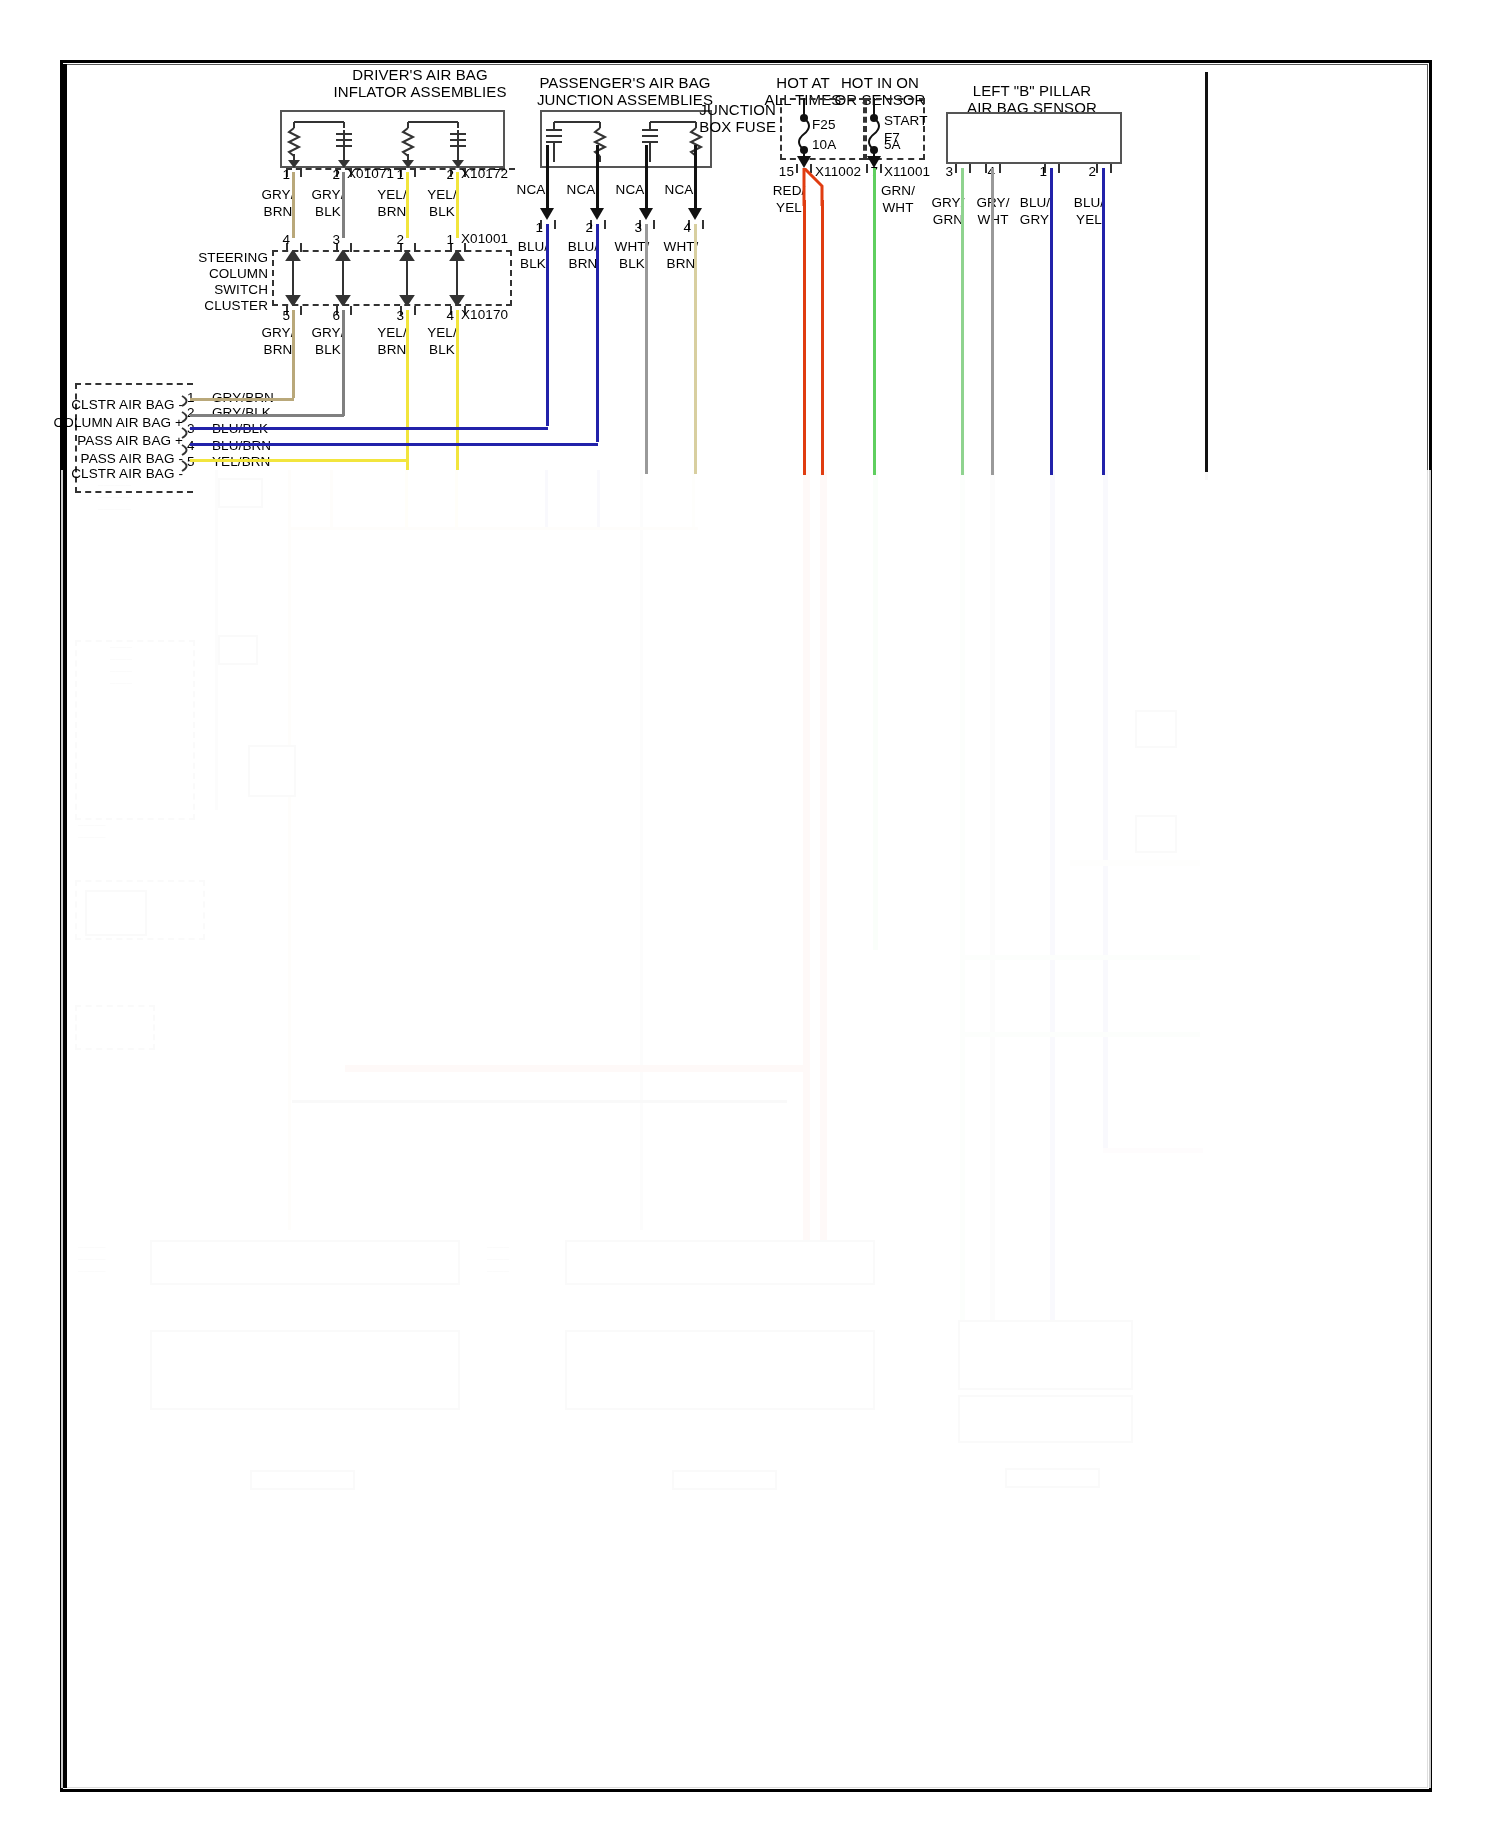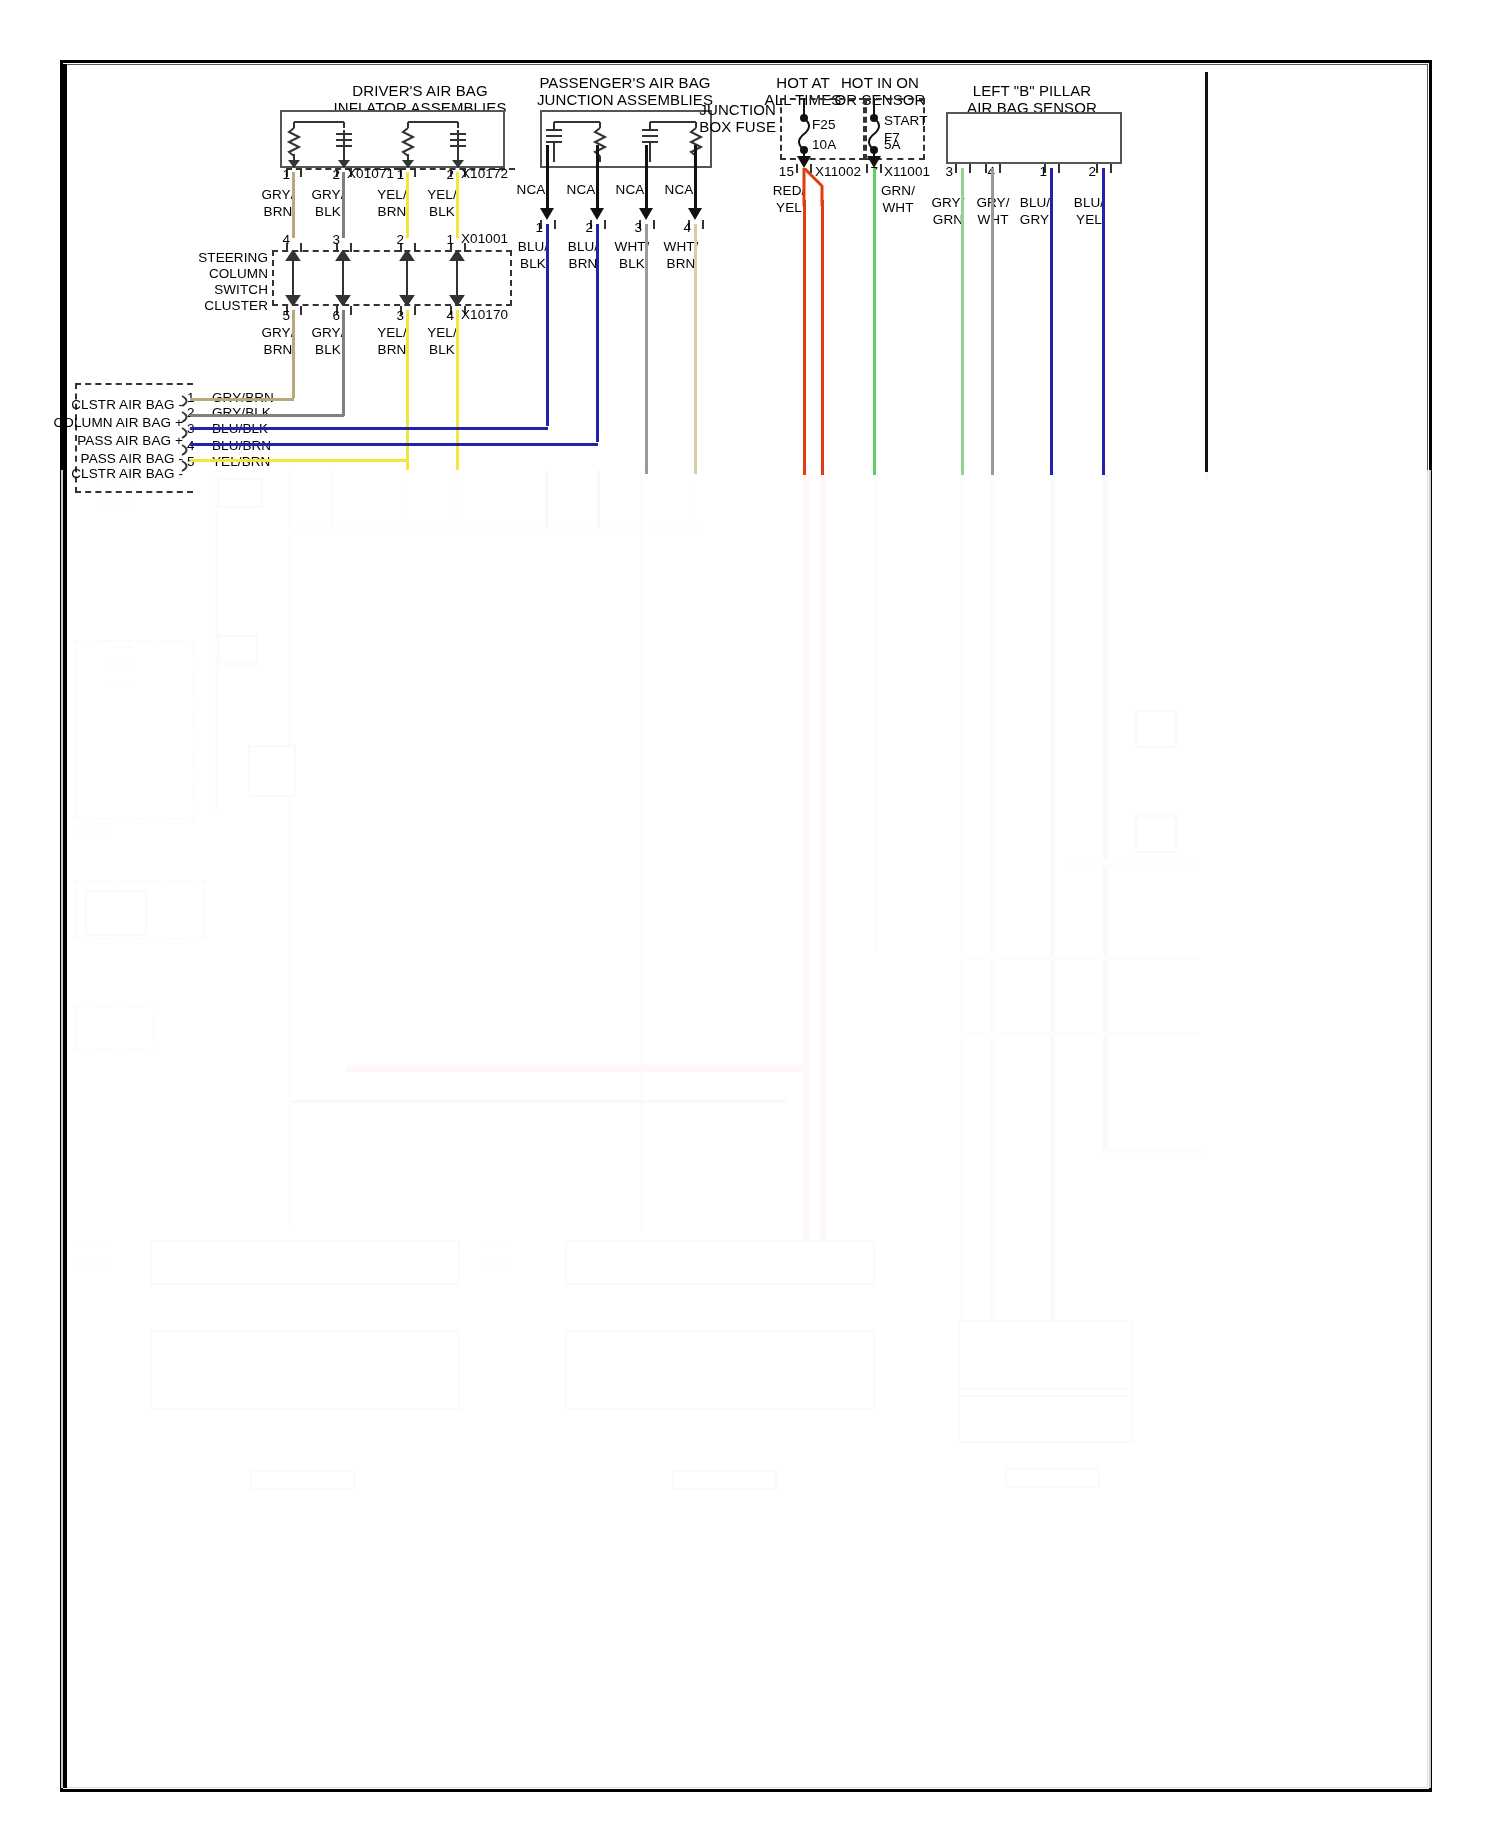--- a/index.html
+++ b/index.html
@@ -193,21 +193,21 @@
 ⎯⎯⎯⎯⎯</div>
     <div class="ghost-txt" style="left:78px; top:1240px;">⎯⎯⎯⎯⎯
 ⎯⎯⎯⎯⎯
 ⎯⎯⎯⎯⎯</div>
     <div class="ghost-txt" style="left:487px; top:1240px;">⎯⎯⎯⎯
 ⎯⎯⎯⎯
 ⎯⎯⎯⎯</div>
   </div>
   <div class="white-veil"></div>
 
-  <div class="txt c multiline" style="left:420px; top:82px;">DRIVER'S AIR BAG
+  <div class="txt c multiline" style="left:420px; top:66px;">DRIVER'S AIR BAG
 INFLATOR ASSEMBLIES</div>
 
   <div class="solidbox" style="left:280px; top:110px; width:225px; height:58px;"></div>
 
   <svg class="sym" style="left:280px; top:110px;" width="225" height="58" viewBox="0 0 225 58">
     <g stroke="#333" stroke-width="2" fill="none">
       <path d="M14,12 L64,12"></path>
       <path d="M14,12 L14,18"></path>
         <path d="M64,12 L64,18"></path>
       <path d="M14,18 l-5,4 l10,5 l-10,5 l10,5 l-10,5 l5,4"></path>

